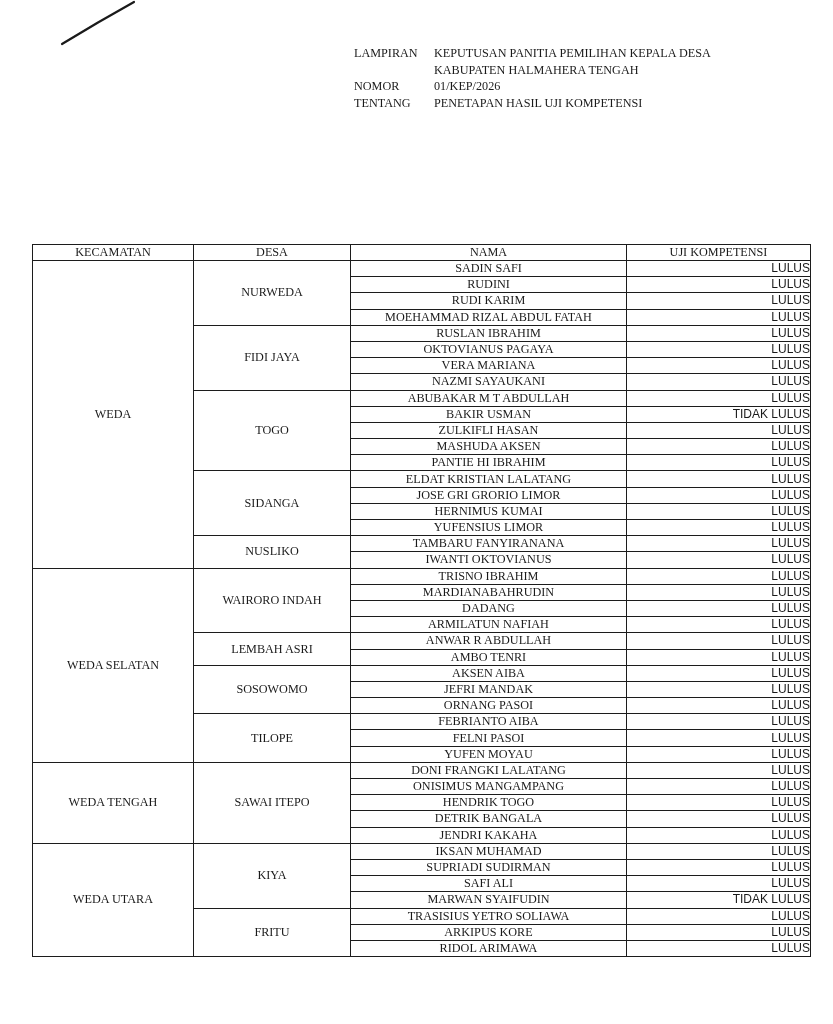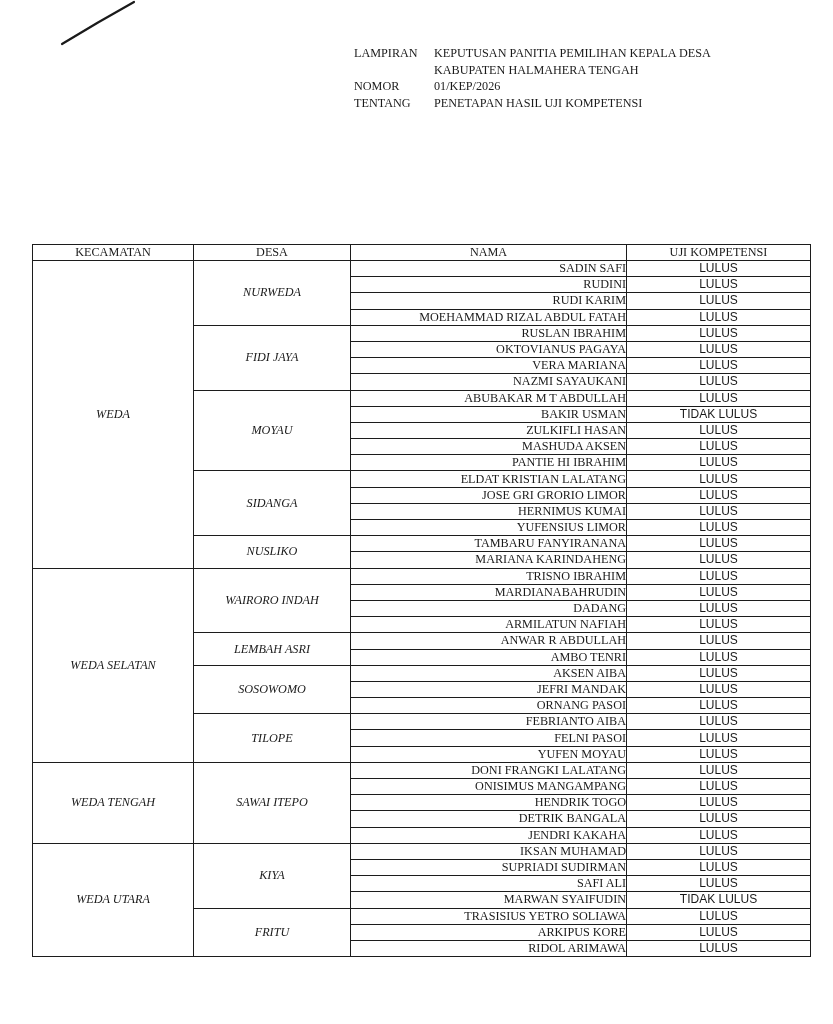--- a/index.html
+++ b/index.html
@@ -8,23 +8,23 @@
     .pen-mark { position: absolute; left: 58px; top: 0; width: 80px; height: 48px; }
     .header { position: absolute; left: 354px; top: 45px; font-size: 12.2px; line-height: 16.6px; }
     .hrow { display: flex; white-space: nowrap; }
     .hlabel { width: 80px; }
     .hcont { padding-left: 80px; }
     .hcont2 { padding-left: 77px; }
     table.main { position: absolute; left: 32px; top: 244px; width: 778px;
                  border-collapse: collapse; font-size: 12.2px; table-layout: fixed; }
     table.main th, table.main td { border: 1.4px solid #1c1c1c; padding: 0; height: 15.2px; line-height: 15px; }
     table.main th { font-weight: normal; text-align: center; height: 14px; }
-    td.kec, td.desa { text-align: center; vertical-align: middle; font-style: italic; }
-    td.nama { text-align: right; padding-left: 2px; white-space: nowrap; overflow: hidden; }
-    td.hasil { text-align: center; font-family: "Liberation Sans", "DejaVu Sans", sans-serif; font-size: 12px; }
+    td.kec, td.desa { text-align: center; vertical-align: middle; }
+    td.nama { text-align: center; padding-left: 2px; white-space: nowrap; overflow: hidden; }
+    td.hasil { text-align: right; font-family: "Liberation Sans", "DejaVu Sans", sans-serif; font-size: 12px; }
   </style>
 </head>
 <body>
 
 <svg class="pen-mark" viewBox="0 0 80 48">
   <path d="M4 44 Q 40 22 76 2" stroke="#1a1a1a" stroke-width="2.2" fill="none" stroke-linecap="round"></path>
 </svg>
 
 <div class="header">
   <div class="hrow">
@@ -87,21 +87,21 @@
       </tr>
       <tr>
         <td class="nama">VERA MARIANA</td>
         <td class="hasil">LULUS</td>
       </tr>
       <tr>
         <td class="nama">NAZMI SAYAUKANI</td>
         <td class="hasil">LULUS</td>
       </tr>
       <tr>
-        <td class="desa" rowspan="5">MOYAU</td>
+        <td class="desa" rowspan="5">TOGO</td>
         <td class="nama">ABUBAKAR M T  ABDULLAH</td>
         <td class="hasil">LULUS</td>
       </tr>
       <tr>
         <td class="nama">BAKIR USMAN</td>
         <td class="hasil">TIDAK LULUS</td>
       </tr>
       <tr>
         <td class="nama">ZULKIFLI HASAN</td>
         <td class="hasil">LULUS</td>
@@ -130,21 +130,21 @@
       <tr>
         <td class="nama">YUFENSIUS LIMOR</td>
         <td class="hasil">LULUS</td>
       </tr>
       <tr>
         <td class="desa" rowspan="2">NUSLIKO</td>
         <td class="nama">TAMBARU FANYIRANANA</td>
         <td class="hasil">LULUS</td>
       </tr>
       <tr>
-        <td class="nama">MARIANA KARINDAHENG</td>
+        <td class="nama">IWANTI OKTOVIANUS</td>
         <td class="hasil">LULUS</td>
       </tr>
       <tr>
         <td class="kec" rowspan="12">WEDA SELATAN</td>
         <td class="desa" rowspan="4">WAIRORO INDAH</td>
         <td class="nama">TRISNO IBRAHIM</td>
         <td class="hasil">LULUS</td>
       </tr>
       <tr>
         <td class="nama">MARDIANABAHRUDIN</td>

